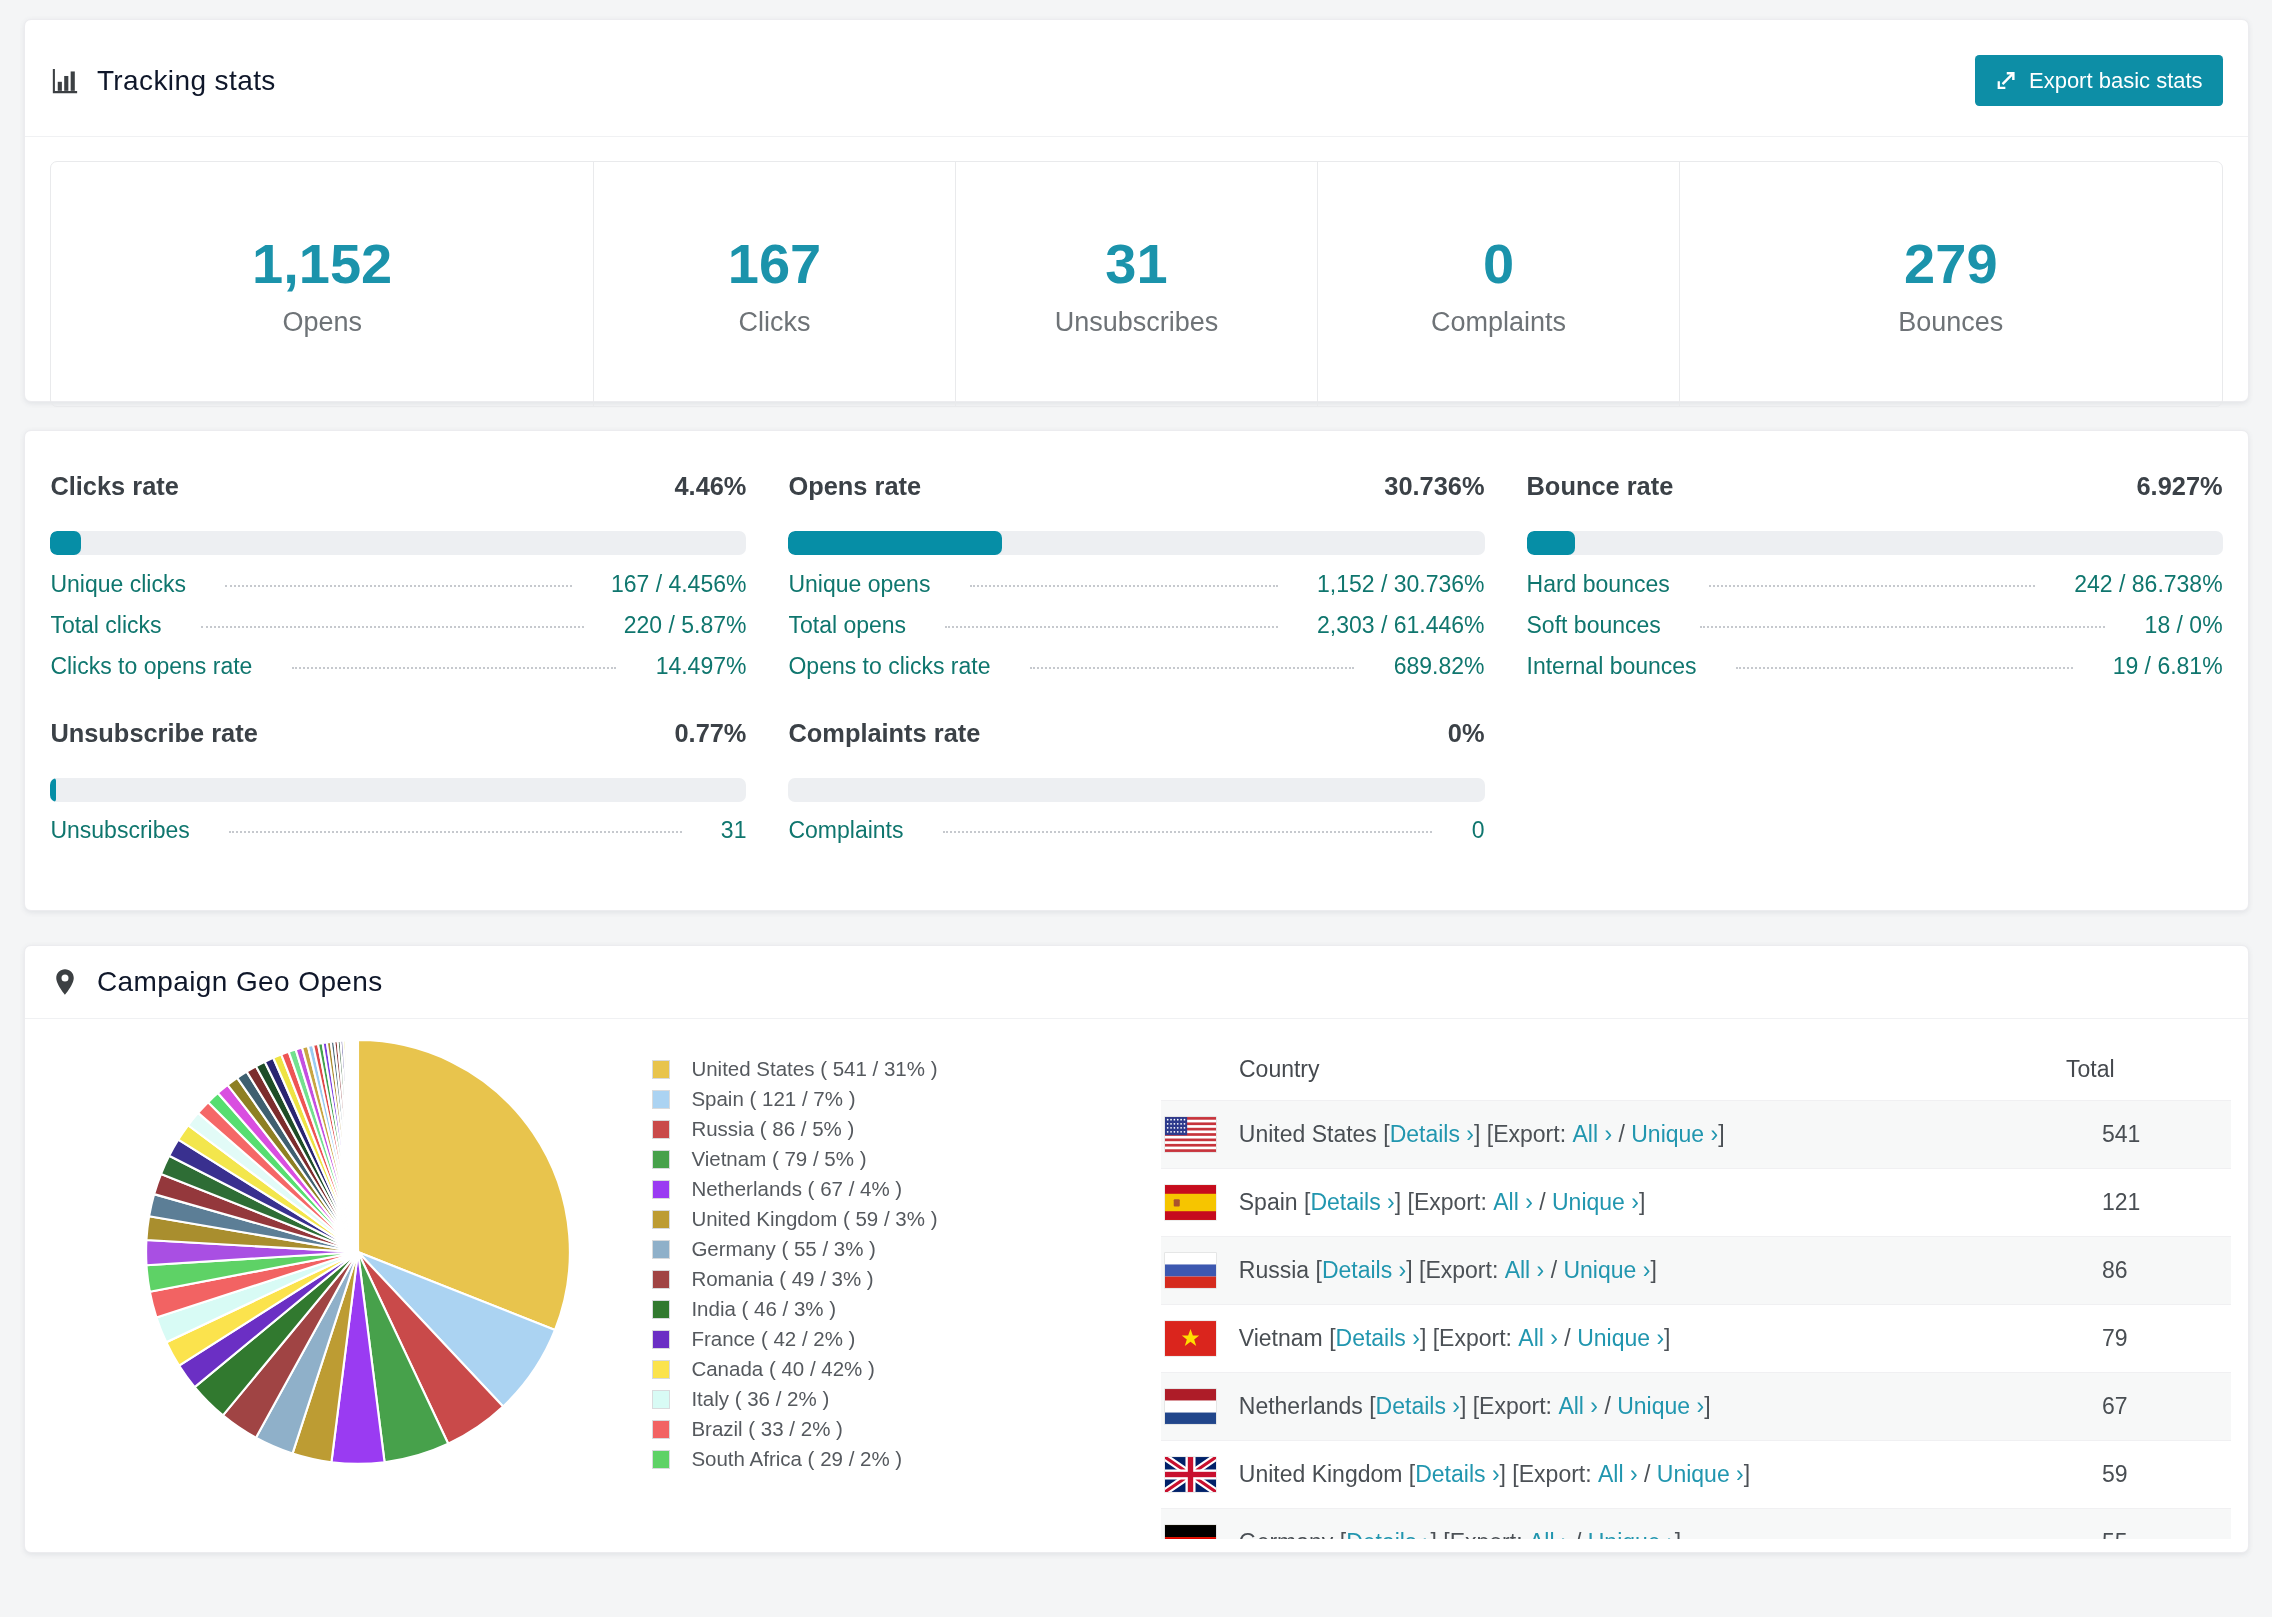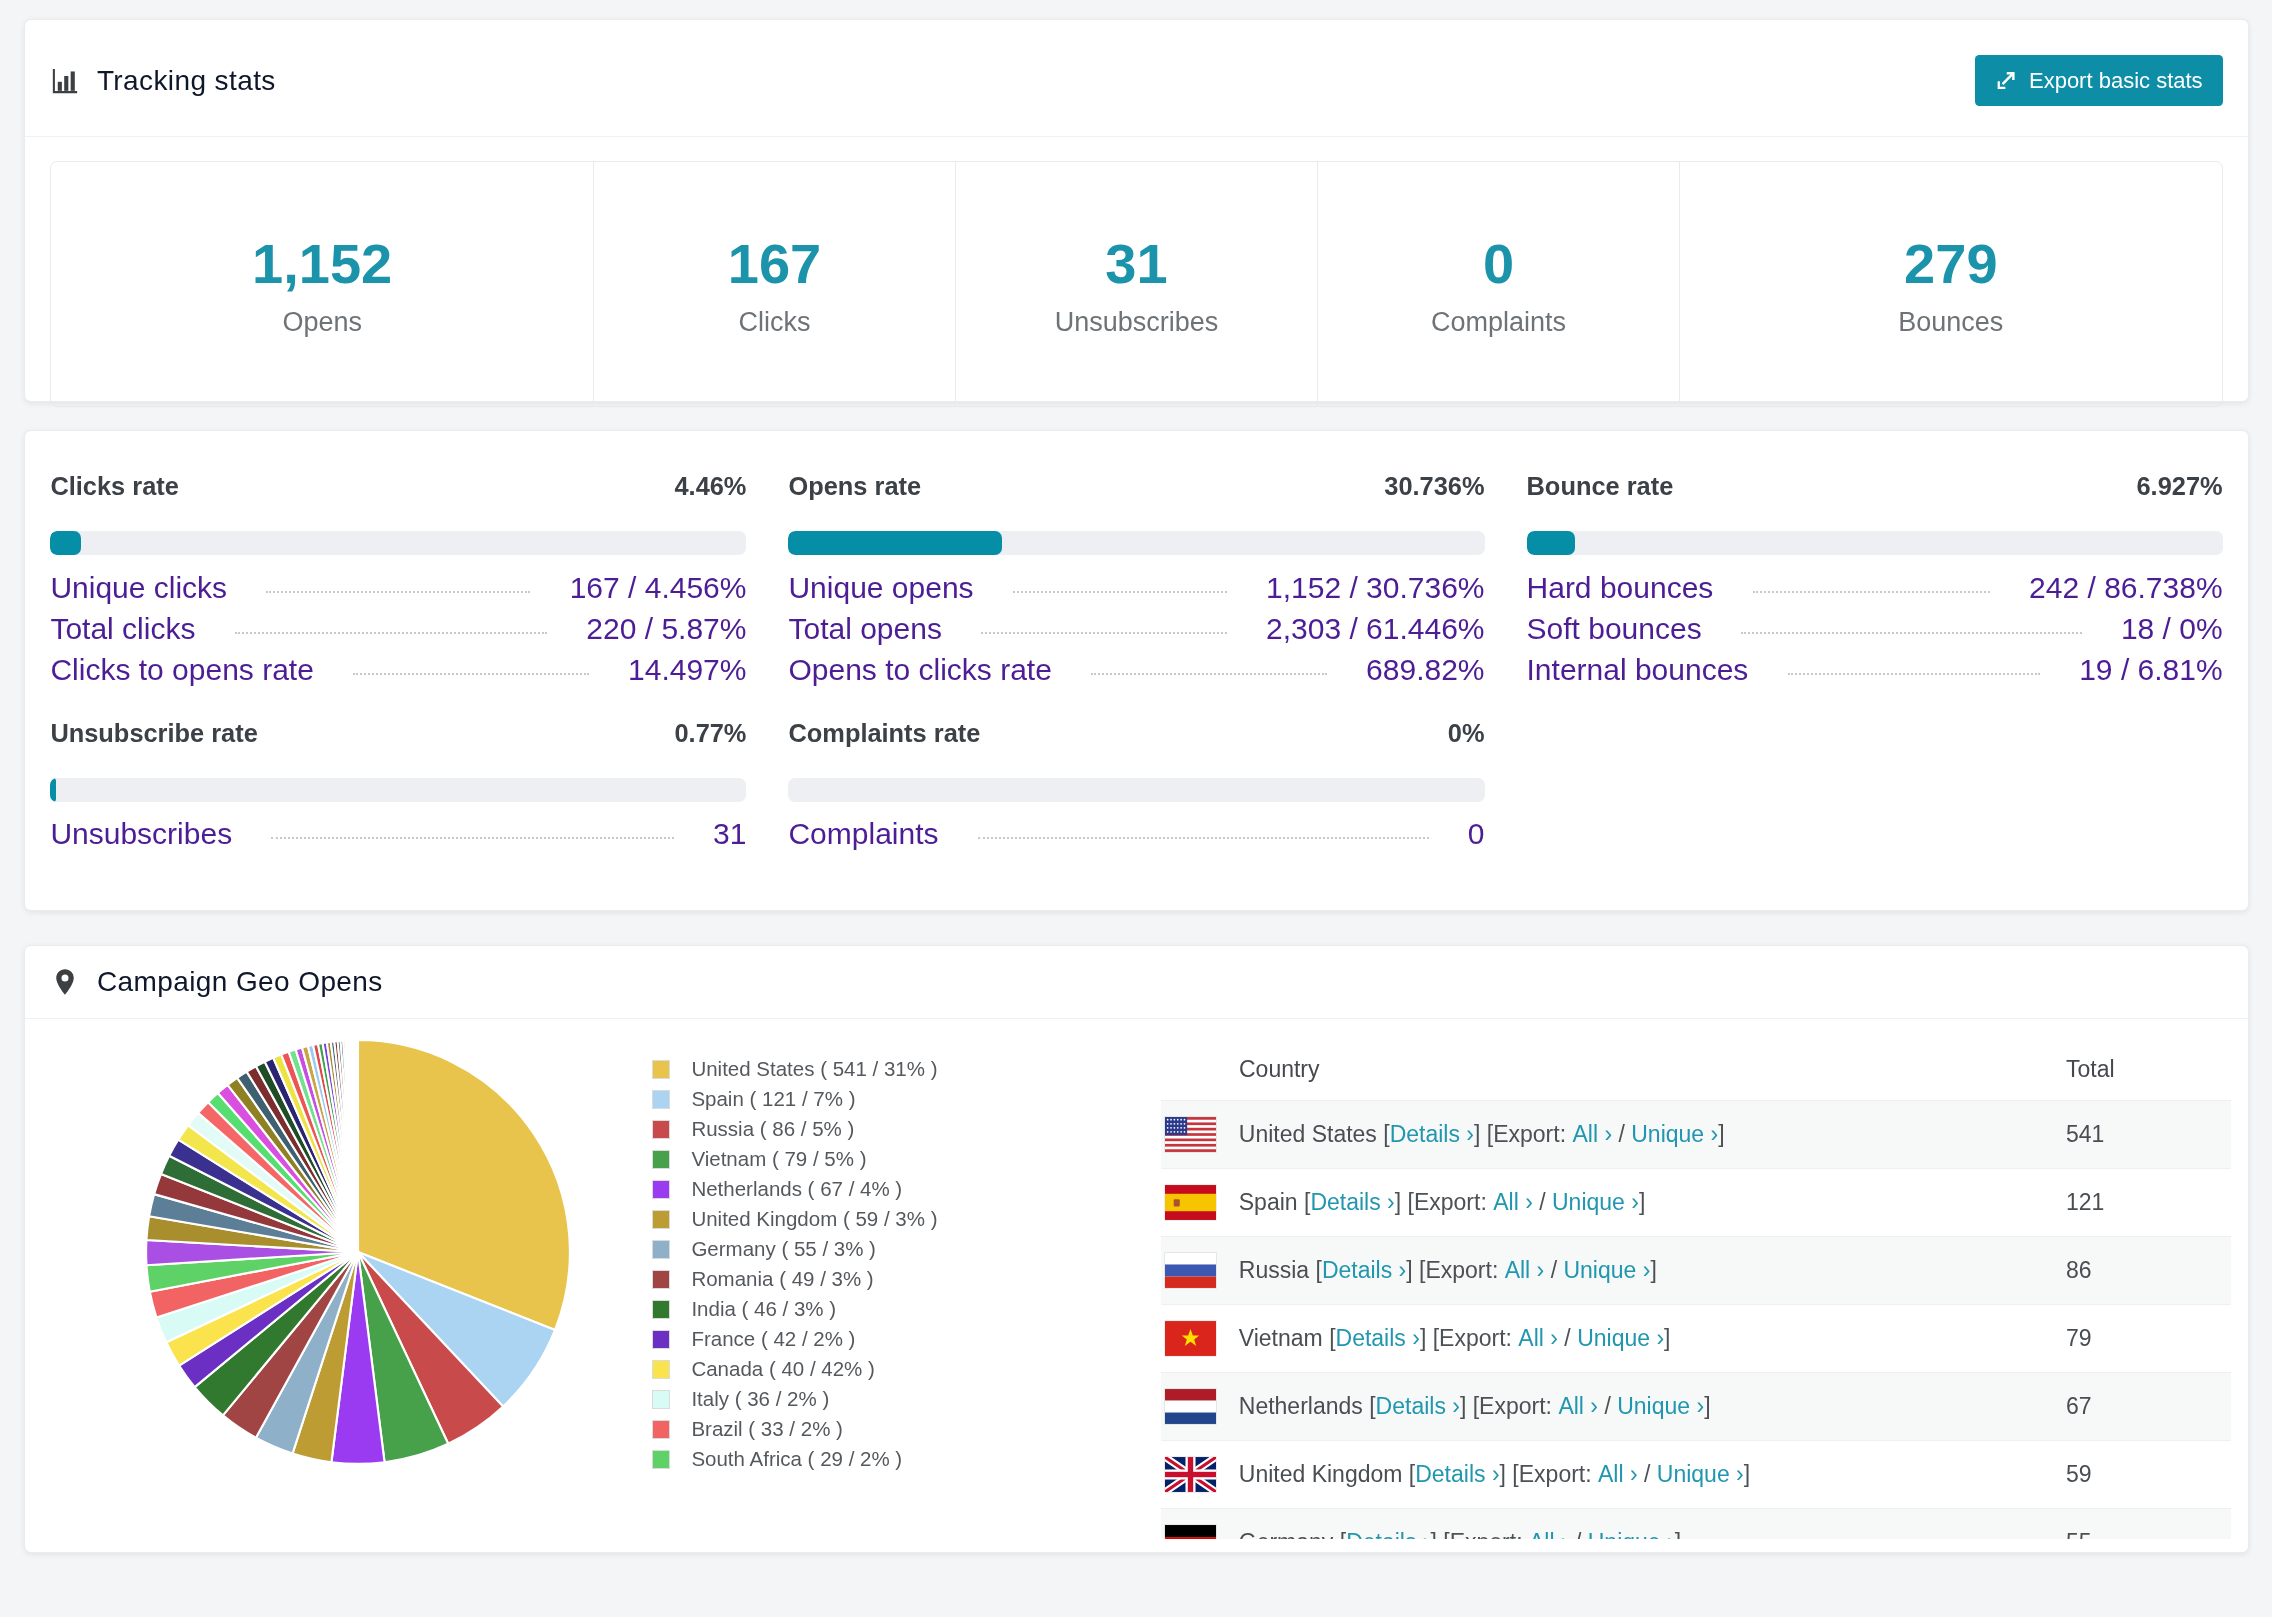--- a/index.html
+++ b/index.html
@@ -31,36 +31,36 @@
   
   .card-rates { margin-bottom:34px; }
   .rates-grid { display:grid; grid-template-columns:repeat(3,1fr); column-gap:42px; row-gap:25.4px;
                 padding:41px 25.4px 52px; }
   .rate-head { display:flex; justify-content:space-between; align-items:baseline; }
   .rate-title { font-size:25.4px; font-weight:700; color:#3b4147; }
   .rate-value { font-size:25.4px; font-weight:700; color:#3b4147; }
   .bar-track { margin-top:30px; height:24px; background:#edeff2; border-radius:7px; overflow:hidden; }
   .bar-fill { height:100%; background:#068ea6; border-radius:7px; }
   .rate-rows { margin-top:15.5px; }
-  .rate-row { display:flex; align-items:baseline; height:41px; font-size:30px; color:#4c1d95;gap:28px; }
+  .rate-row { display:flex; align-items:baseline; height:41px; font-size:23px; color:#0f766e;gap:28px; }
   .leader { flex:1; border-bottom:2.1px dotted #c6c9ce; margin:0 11.3px; position:relative; top:-5px; }
   .rate-row-value { white-space:nowrap; }
 
   
   .card-geo { position:relative; height:608px; overflow:hidden; }
   .geo-header { display:flex; align-items:center; padding:20px 25.4px; border-bottom:1.4px solid #f0f1f3; }
   .pie-wrap { position:absolute; left:114px; top:87px; width:438px; height:438px; }
   .legend { position:absolute; left:627px; top:108px; list-style:none; }
   .legend li { display:flex; align-items:center; height:30px; cursor:pointer; }
   .sw { width:18.4px; height:18.4px; border:1.4px solid #d9dbdd; background-clip:padding-box; flex:0 0 auto; }
   .legend .txt { font-size:20.5px; color:#55595e; margin-left:21px; white-space:nowrap; }
 
   .geo-table { position:absolute; left:1136px; top:93px; width:1070px; height:500px; overflow:hidden; }
   .t-row { display:grid; grid-template-columns:905px 1fr; align-items:center; height:68px;
-           border-top:0.7px solid #f0f0f2; }
+           border-top:0.7px solid #f0f0f2;gap:36px; }
   .t-head { display:grid; grid-template-columns:905px 1fr; align-items:center; height:61px; border-top:none;
             font-size:23px; color:#45494e; }
   .t-head .hc { padding-left:78px; }
   .t-row.striped { background:#f7f8f8; }
   .country-cell { display:flex; align-items:center; padding-left:4.2px; font-size:23px; color:#494e53; white-space:nowrap; }
   .flag { width:51px; height:35px; flex:0 0 auto; margin-right:22.6px; box-shadow:0 0 0 0.7px rgba(0,0,0,.10); }
   .flag svg { display:block; width:100%; height:100%; }
   .lnk { color:#2196af; cursor:pointer; text-decoration:none; }
   .dim { color:#4c5156; }
   .total-cell { font-size:23px; color:#494e53; }

